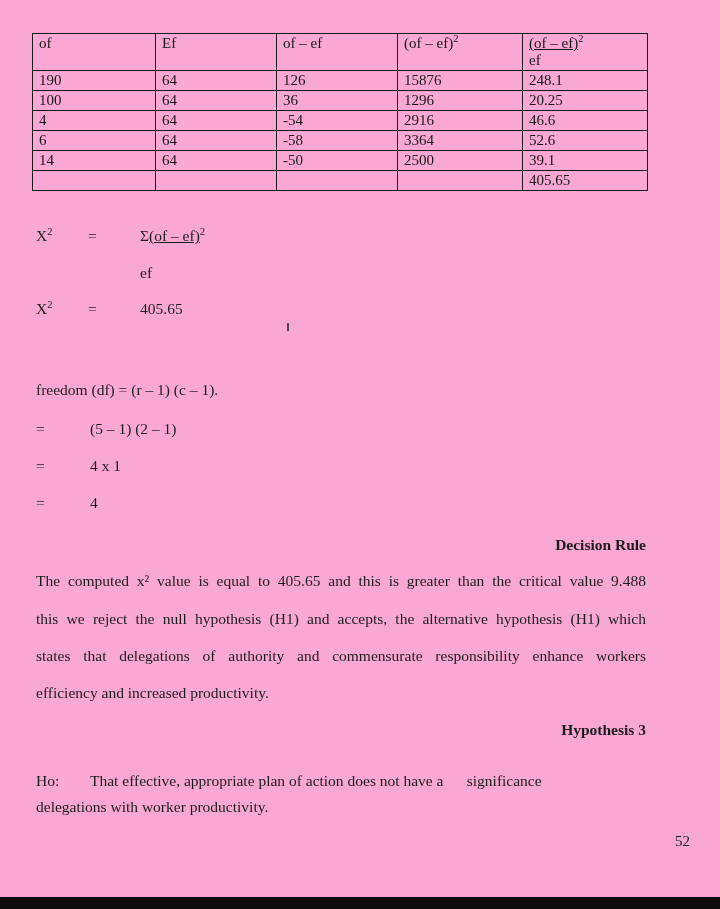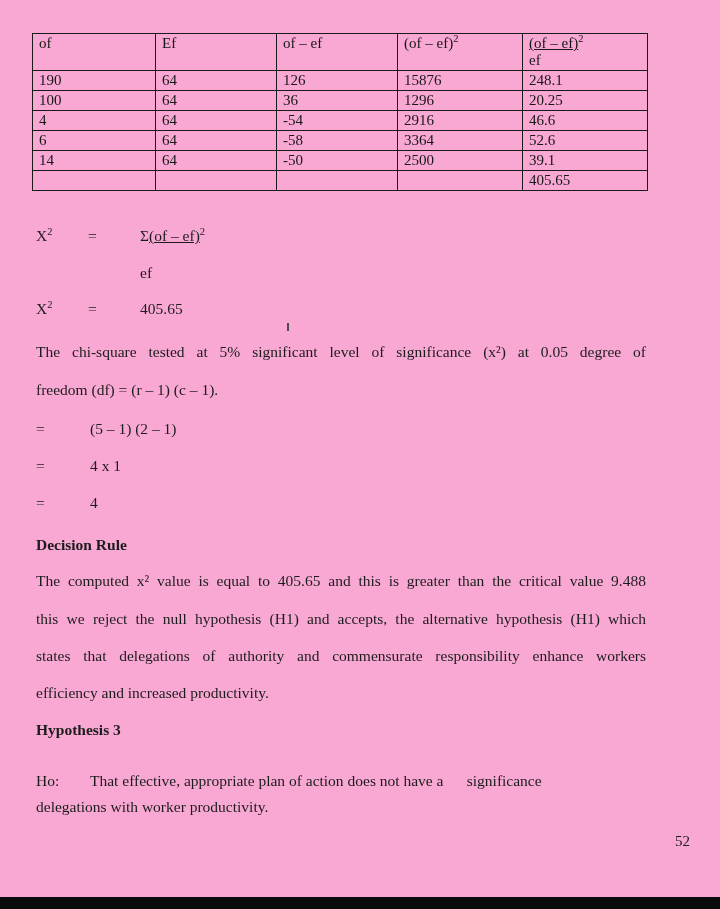--- a/index.html
+++ b/index.html
@@ -36,21 +36,21 @@
   .chi-table tbody td { height: 20px; line-height: 19px; }
   sup { font-size: 10.5px; vertical-align: super; line-height: 0; }
   .ul { text-decoration: underline; }
   
   .line {
     position: absolute; left: 36px; width: 610px;
     font-size: 15.5px; line-height: 17px;
     white-space: nowrap;
   }
   .just { text-align: justify; text-align-last: justify; }
-  .heading { font-weight: bold; }
+  .heading { font-weight: bold; text-align: right; }
   .fx  { display: inline-block; width: 52px; }
   .feq { display: inline-block; width: 52px; }
   .ceq { display: inline-block; width: 54px; }
   .ho  { display: inline-block; width: 54px; margin-top: 12px; }
   .pre { white-space: pre-wrap; }
   .indent { padding-left: 104px; }
   
   .tick {
     position: absolute; left: 287px; top: 323px;
     width: 2px; height: 8px; background: #4a4a4a;
@@ -138,21 +138,20 @@
   <div class="line" style="top:227px">
     <span class="fx"><span>X</span><sup>2</sup></span><span class="feq">=</span><span><span>Σ</span><span class="ul">(of – ef)</span><sup>2</sup></span>
   </div>
   <div class="line indent" style="top:264px">ef</div>
   <div class="line" style="top:300px">
     <span class="fx"><span>X</span><sup>2</sup></span><span class="feq">=</span><span>405.65</span>
   </div>
 
   <div class="tick"></div>
 
-  <div class="line just" style="top:343px">The chi-square tested at 5% significant level of significance (x²) at 0.05 degree of</div>
   <div class="line" style="top:381px">freedom (df) = (r – 1) (c – 1).</div>
 
   <div class="line" style="top:420px">
     <span class="ceq">=</span><span>(5 – 1) (2 – 1)</span>
   </div>
   <div class="line" style="top:457px">
     <span class="ceq">=</span><span>4 x 1</span>
   </div>
   <div class="line" style="top:494px">
     <span class="ceq">=</span><span>4</span>

